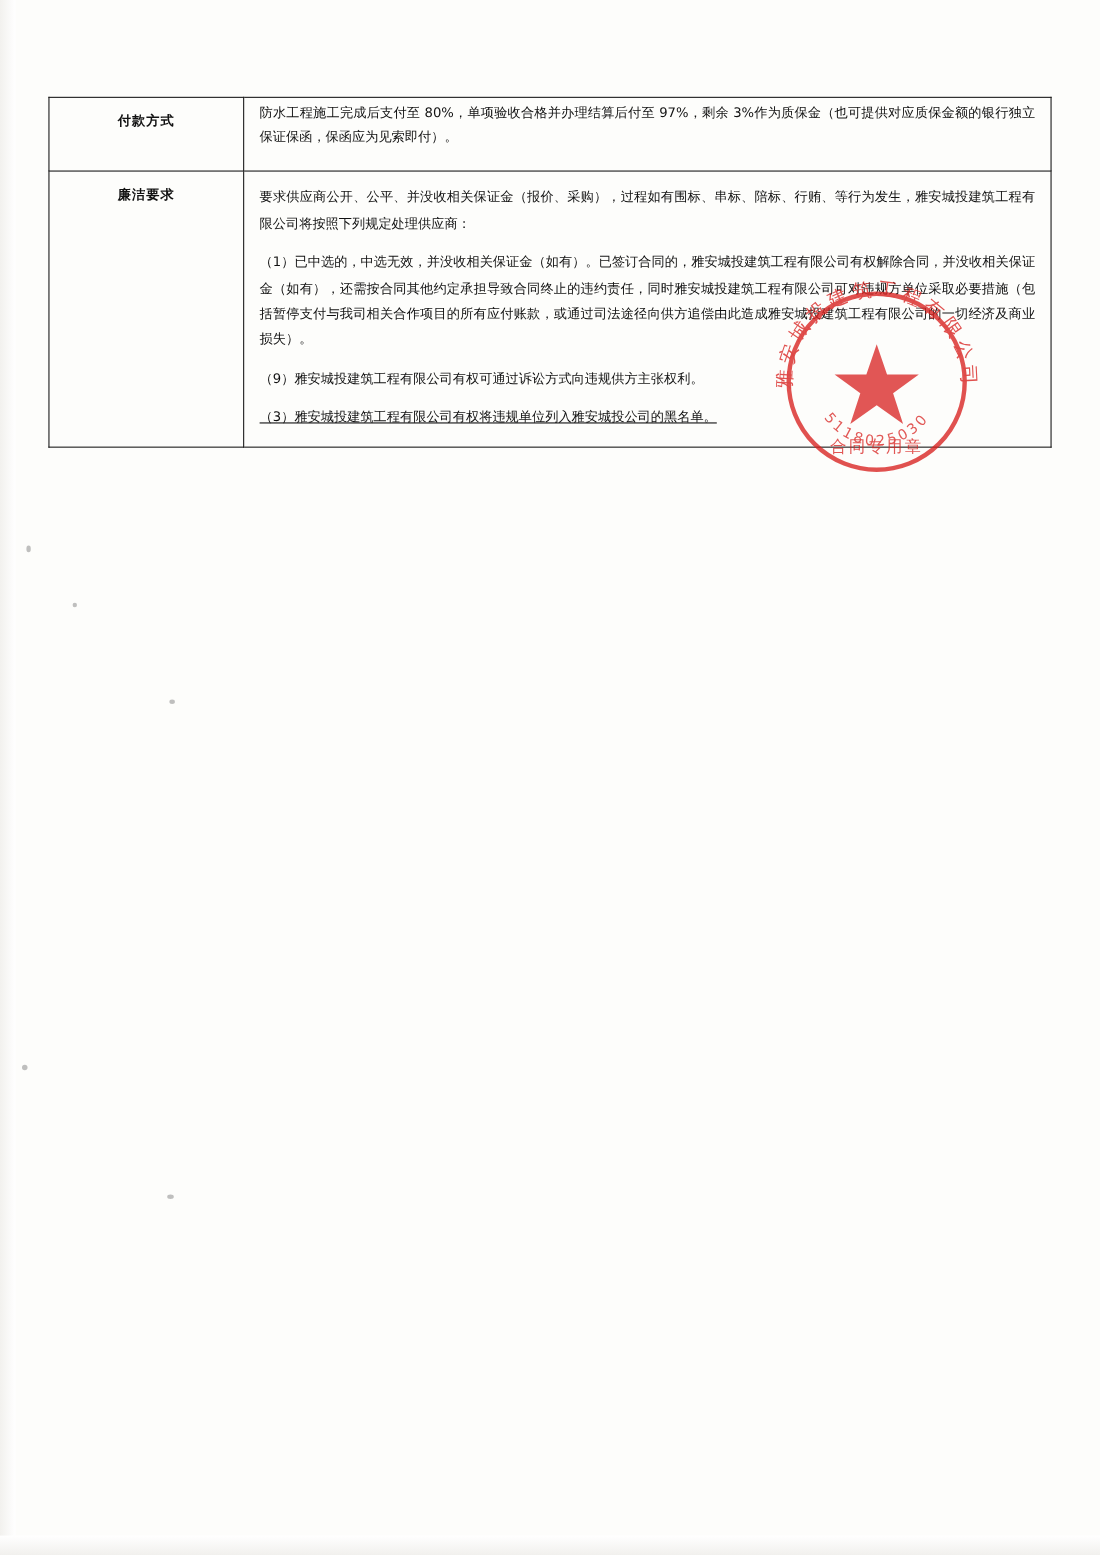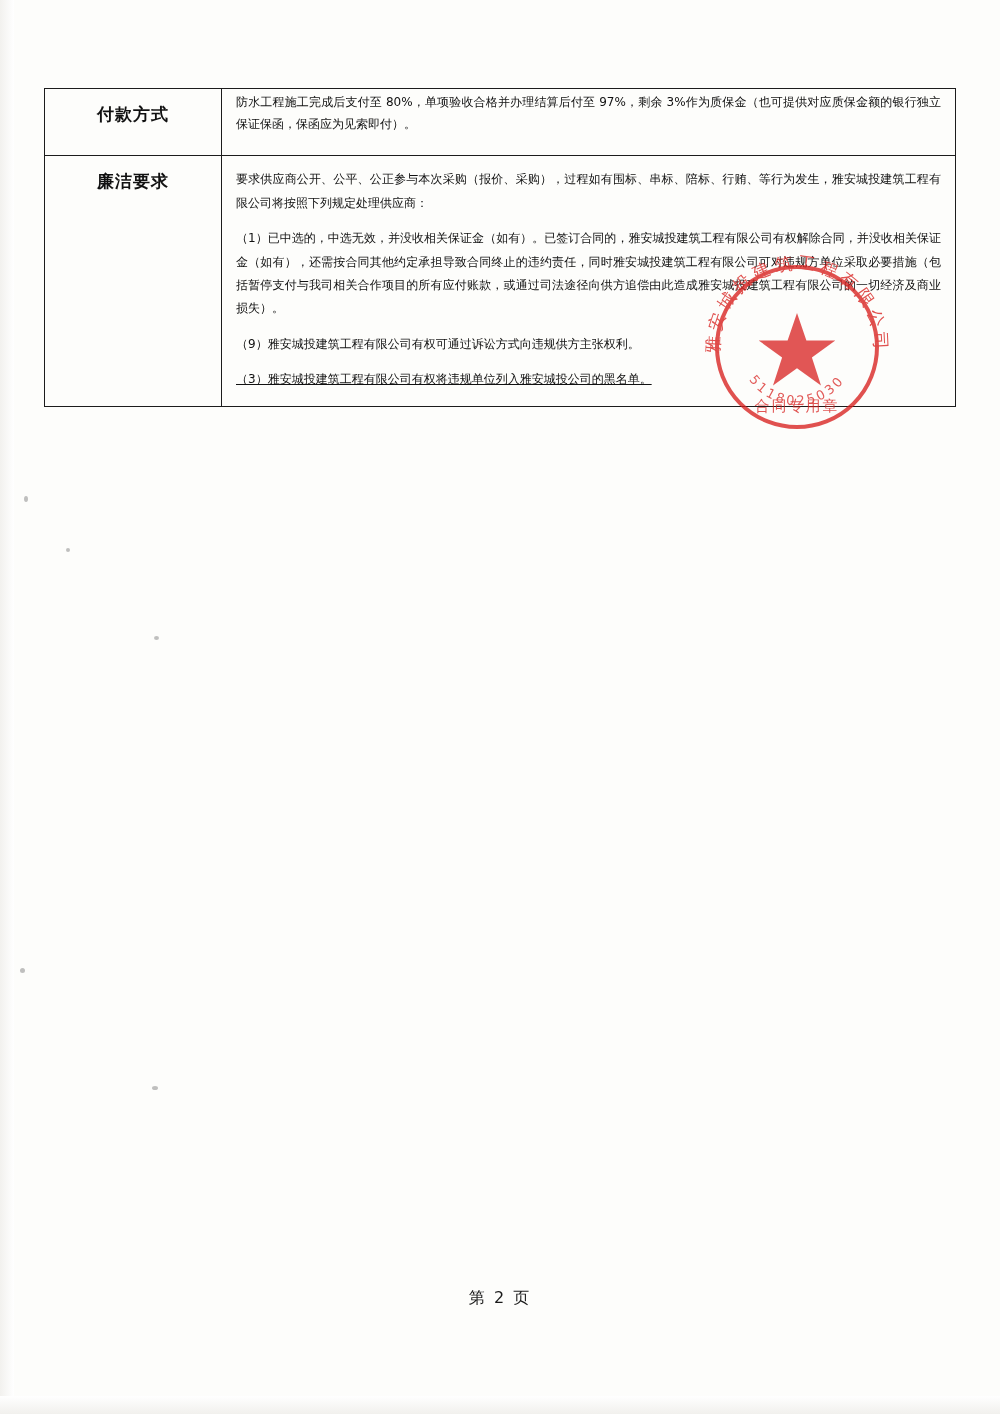--- a/index.html
+++ b/index.html
@@ -49,21 +49,21 @@
   .doc-table td {
     border: 1px solid #1c1c1c;
     vertical-align: top;
     padding: 12px 14px 14px 14px;
   }
   .col-label {
     width: 148px;
     text-align: center;
     vertical-align: middle;
     font-weight: bold;
-    font-size: 17px;
+    font-size: 12px;
     letter-spacing: 1px;
     line-height: 1.6;
   }
   .col-body {
     font-size: 12px;
     line-height: 1.95;
     text-align: justify;
   }
   .col-body p {
     margin: 0 0 6px 0;
@@ -131,21 +131,21 @@
     <tbody>
       <tr class="row-pay">
         <td class="col-label">付款方式</td>
         <td class="col-body">
           <p>防水工程施工完成后支付至 80%，单项验收合格并办理结算后付至 97%，剩余 3%作为质保金（也可提供对应质保金额的银行独立保证保函，保函应为见索即付）。</p>
         </td>
       </tr>
       <tr class="row-integrity">
         <td class="col-label">廉洁要求</td>
         <td class="col-body">
-          <p>要求供应商公开、公平、公正参与本次采购（报价、采购），过程如有围标、串标、陪标、行贿、等行为发生，雅安城投建筑工程有限公司将按照下列规定处理供应商：</p>
+          <p>要求供应商公开、公平、并没收相关保证金（报价、采购），过程如有围标、串标、陪标、行贿、等行为发生，雅安城投建筑工程有限公司将按照下列规定处理供应商：</p>
           <p>（1）已中选的，中选无效，并没收相关保证金（如有）。已签订合同的，雅安城投建筑工程有限公司有权解除合同，并没收相关保证金（如有），还需按合同其他约定承担导致合同终止的违约责任，同时雅安城投建筑工程有限公司可对违规方单位采取必要措施（包括暂停支付与我司相关合作项目的所有应付账款，或通过司法途径向供方追偿由此造成雅安城投建筑工程有限公司的一切经济及商业损失）。</p>
           <p>（9）雅安城投建筑工程有限公司有权可通过诉讼方式向违规供方主张权利。</p>
           <p>（3）雅安城投建筑工程有限公司有权将违规单位列入雅安城投公司的黑名单。</p>
         </td>
       </tr>
     </tbody>
   </table>
 
   <div class="seal">
     <svg viewBox="0 0 208 208" width="208" height="208" xmlns="http://www.w3.org/2000/svg">
@@ -162,15 +162,14 @@
       <text font-size="17.5" font-family="'DejaVu Sans','Liberation Sans',sans-serif" fill="#d8211f" letter-spacing="4" opacity="0.95">
         <textPath href="#sealTopArc" startOffset="50%" text-anchor="middle">雅安城投建筑工程有限公司</textPath>
       </text>
       <text font-size="13" font-family="'DejaVu Sans','Liberation Sans',sans-serif" fill="#d8211f" letter-spacing="3" opacity="0.9">
         <textPath href="#sealCodeArc" startOffset="50%" text-anchor="middle">5118025030</textPath>
       </text>
       <text x="104" y="168" text-anchor="middle" font-size="15" font-family="'DejaVu Sans','Liberation Sans',sans-serif" fill="#d8211f" letter-spacing="2" opacity="0.92">合同专用章</text>
     </svg>
   </div>
 
-  <div class="footer">第 2 页</div>
 
 </div>
 
 </body></html>

